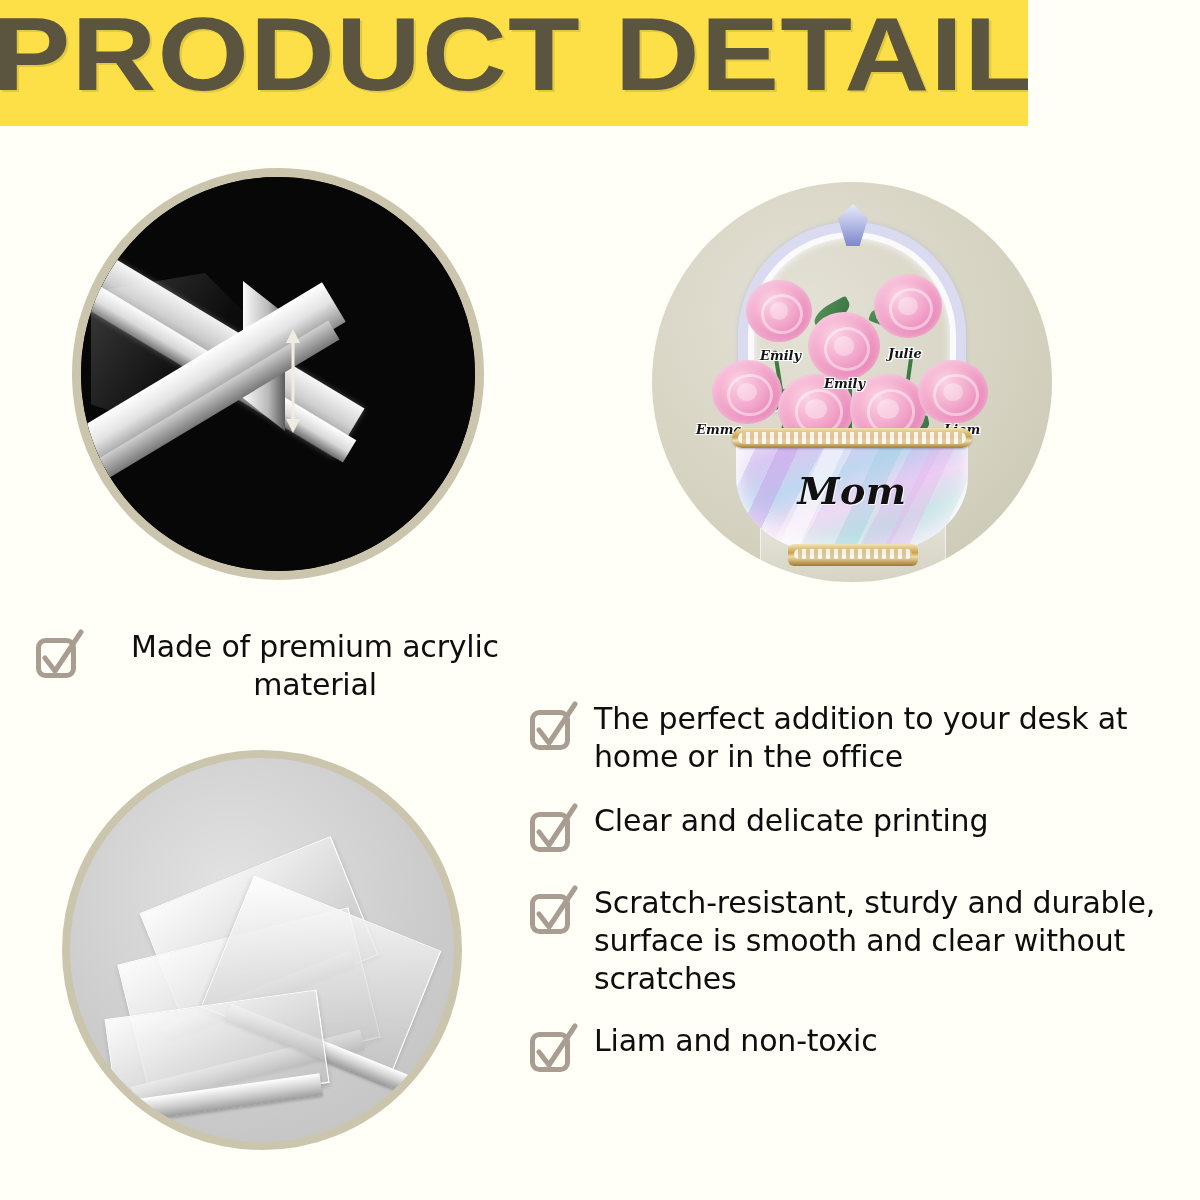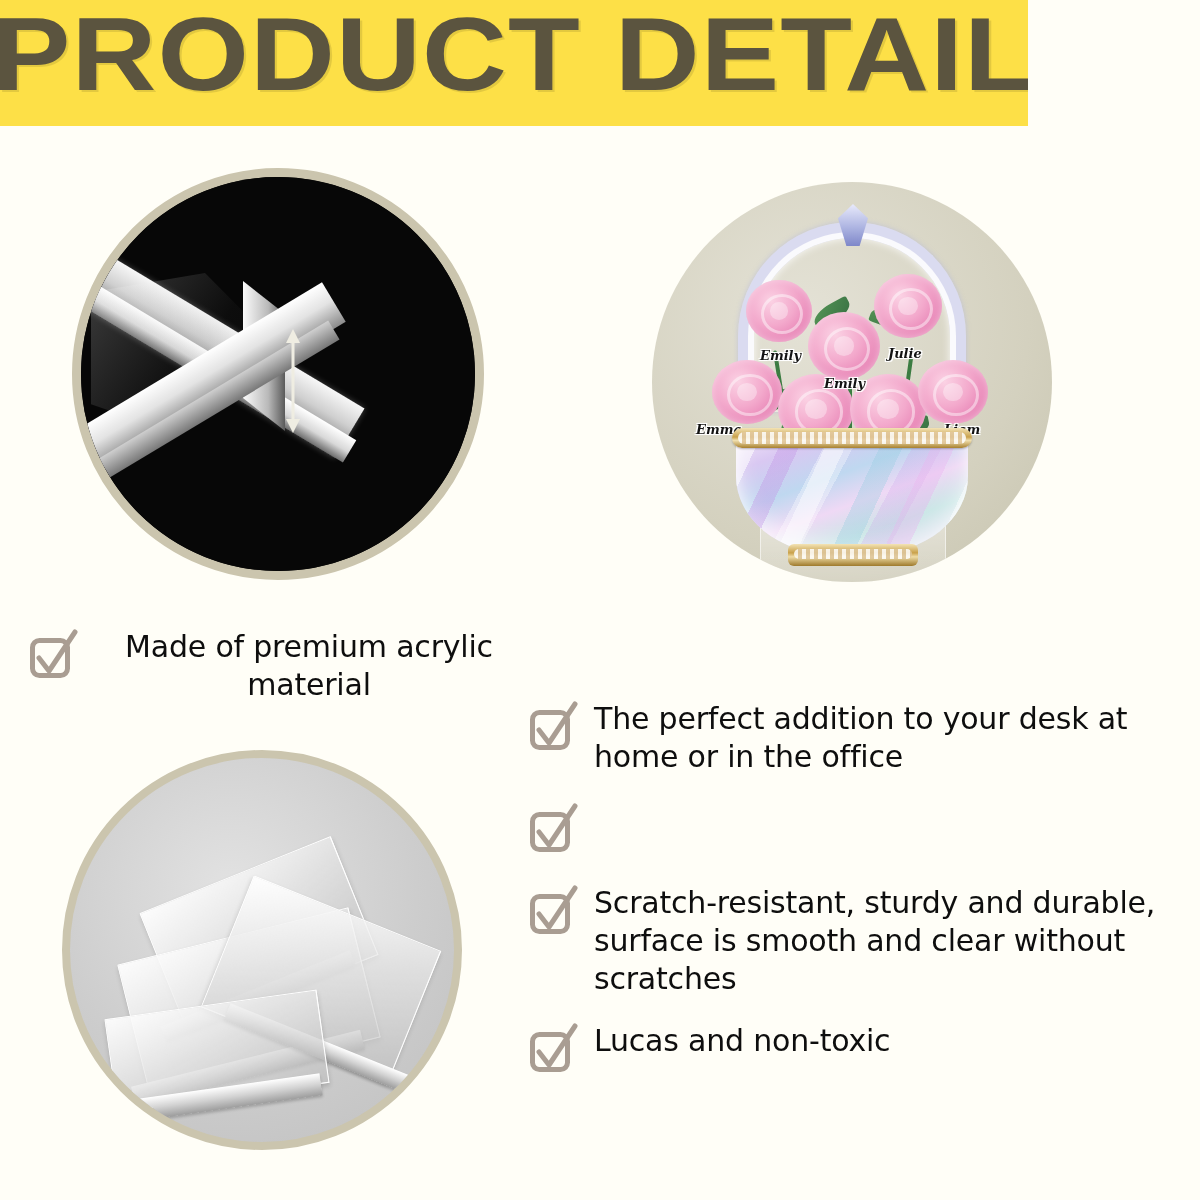--- a/index.html
+++ b/index.html
@@ -211,21 +211,21 @@
   }
   .checkbox{
     position:relative;flex:0 0 auto;width:46px;height:46px;margin-top:4px;
   }
   .feature-text{
     font-family:"DejaVu Sans","Liberation Sans",sans-serif;
     font-size:30px;line-height:1.26;color:#0E0E0E;
     letter-spacing:-0.2px;
   }
 
-  #feature-0{left:30px;top:628px;width:520px;}
+  #feature-0{left:36px;top:628px;width:520px;}
   #feature-0 .feature-text{text-align:center;width:430px;}
   #feature-1{left:530px;top:700px;width:660px;}
   #feature-2{left:530px;top:802px;width:660px;}
   #feature-3{left:530px;top:884px;width:660px;}
   #feature-4{left:530px;top:1022px;width:660px;}
 </style>
 </head>
 <body>
 
 <div class="header-band">
@@ -283,20 +283,21 @@
     <div class="name-tag" style="left:44px;top:240px;">Emma</div>
     <div class="name-tag" style="left:128px;top:258px;">Lucas</div>
     <div class="name-tag" style="left:212px;top:258px;">John</div>
     <div class="name-tag" style="left:292px;top:240px;">Liam</div>
 
     <div class="bowl">
       <div class="bowl-facets"></div>
     </div>
     <div class="bowl-rim"></div>
     <div class="bowl-rim-gems"></div>
+    <div class="mom-text">Mom</div>
     <div class="bowl-base"></div>
     <div class="bowl-base-gems"></div>
   </div>
 </div>
 
 <div class="circle" id="circle-sheets">
   <div class="sheet" style="left:86px;top:112px;width:204px;height:126px;transform:rotate(-22deg);"></div>
   <div class="sheet-edge" style="left:86px;top:230px;width:204px;height:16px;transform:rotate(-22deg);"></div>
   <div class="sheet" style="left:60px;top:176px;width:236px;height:132px;transform:rotate(-14deg);"></div>
   <div class="sheet-edge" style="left:60px;top:300px;width:236px;height:20px;transform:rotate(-14deg);"></div>
@@ -326,33 +327,34 @@
   <span class="feature-text">The perfect addition to your desk at home or in the office</span>
 </div>
 
 <div class="feature" id="feature-2">
   <span class="checkbox">
     <svg viewBox="0 0 46 46" width="46" height="46" overflow="visible">
       <rect x="2.5" y="8.5" width="35" height="35" rx="7" ry="7" fill="none" stroke="#A99D92" stroke-width="5"></rect>
       <path d="M9 26 L19 39 L45 0" fill="none" stroke="#A99D92" stroke-width="5" stroke-linecap="round" stroke-linejoin="round"></path>
     </svg>
   </span>
+  <span class="feature-text">Clear and delicate printing</span>
 </div>
 
 <div class="feature" id="feature-3">
   <span class="checkbox">
     <svg viewBox="0 0 46 46" width="46" height="46" overflow="visible">
       <rect x="2.5" y="8.5" width="35" height="35" rx="7" ry="7" fill="none" stroke="#A99D92" stroke-width="5"></rect>
       <path d="M9 26 L19 39 L45 0" fill="none" stroke="#A99D92" stroke-width="5" stroke-linecap="round" stroke-linejoin="round"></path>
     </svg>
   </span>
   <span class="feature-text">Scratch-resistant, sturdy and durable, surface is smooth and clear without scratches</span>
 </div>
 
 <div class="feature" id="feature-4">
   <span class="checkbox">
     <svg viewBox="0 0 46 46" width="46" height="46" overflow="visible">
       <rect x="2.5" y="8.5" width="35" height="35" rx="7" ry="7" fill="none" stroke="#A99D92" stroke-width="5"></rect>
       <path d="M9 26 L19 39 L45 0" fill="none" stroke="#A99D92" stroke-width="5" stroke-linecap="round" stroke-linejoin="round"></path>
     </svg>
   </span>
-  <span class="feature-text">Lucas and non-toxic</span>
+  <span class="feature-text">Liam and non-toxic</span>
 </div>
 
 </body></html>

